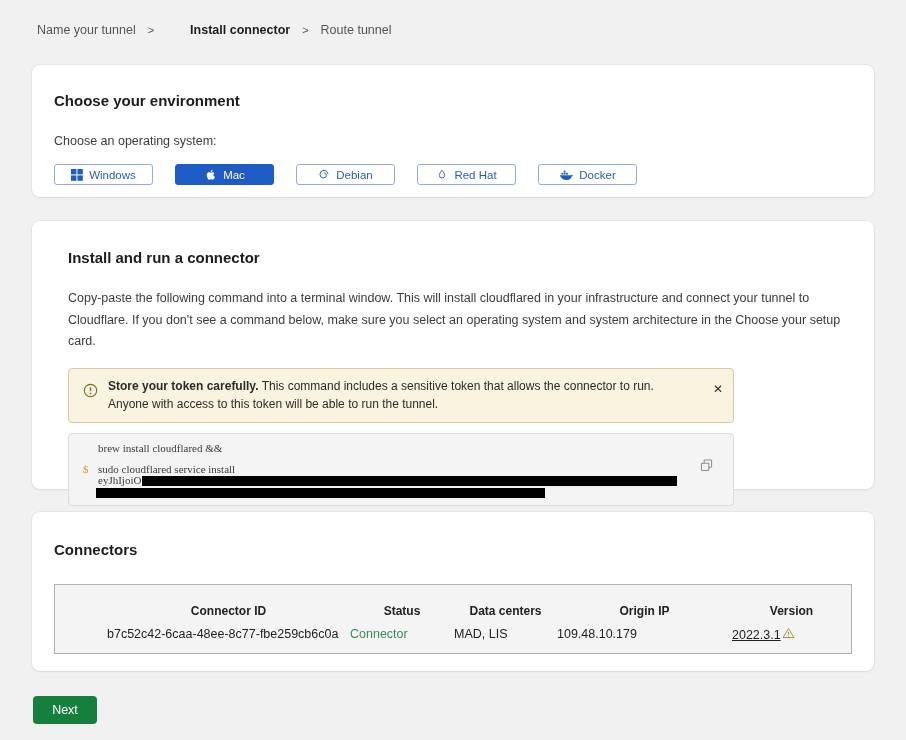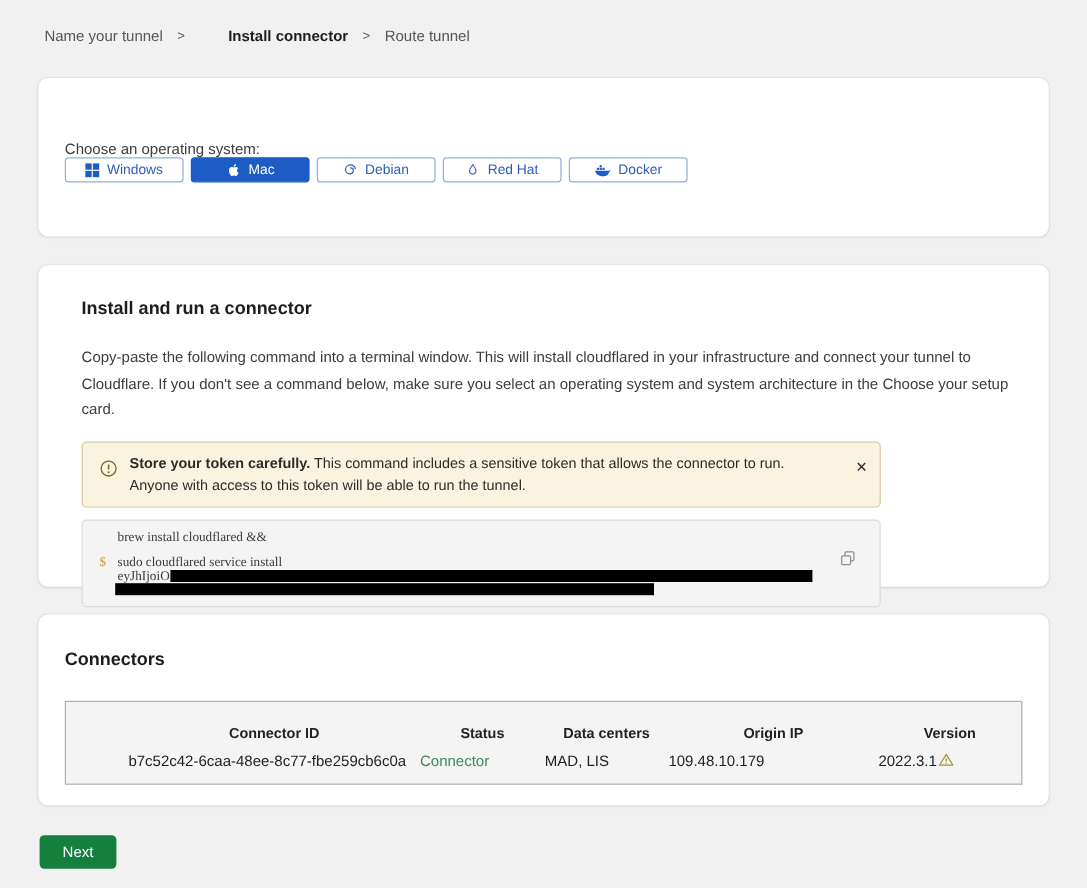--- a/index.html
+++ b/index.html
@@ -30,21 +30,21 @@
     background: #ffffff;
     border-radius: 8px;
     box-shadow: 0 0 0 1px rgba(0,0,0,0.04), 0 1px 3px rgba(0,0,0,0.06);
   }
   .card-env  { margin-top: 28px; height: 132px; padding: 27px 22px 0 22px; }
   .card-inst { margin-top: 24px; height: 268px; padding: 28px 22px 0 36px; }
   .card-conn { margin-top: 23px; height: 159px; padding: 29px 40px 0 22px; }
   .card-title { font-size: 15px; font-weight: bold; color: #1d1d1d; }
 
   .os-label { font-size: 12.5px; color: #3c3c3c; margin-top: 25px; }
-  .os-row { display: flex; gap: 6px; margin-top: 0; }
+  .os-row { display: flex; gap: 22px; margin-top: 16px; }
   .os-btn {
     width: 99px; height: 21px;
     display: flex; align-items: center; justify-content: center; gap: 6px;
     background: #fff;
     border: 1px solid #94add9;
     border-radius: 3px;
     color: #2d5cb8;
     font-family: "Liberation Sans", sans-serif;
     font-size: 11.5px;
     cursor: pointer;
@@ -121,21 +121,21 @@
     padding: 19px 0 0 52px;
   }
   .t-row {
     display: grid;
     grid-template-columns: 243px 104px 103px 175px 1fr;
   }
   .t-head span { font-size: 12px; font-weight: bold; color: #222; text-align: center; }
   .t-vals { margin-top: 9px; }
   .t-vals span { font-size: 12.5px; color: #222; }
   .status-connected { color: #3d8b5f !important; }
-  .version-cell { display: flex; align-items: flex-start; gap: 1px; }
+  .version-cell { display: flex; align-items: flex-end; gap: 1px; text-decoration: underline; }
 
   
   .next-btn {
     margin: 25px 0 0 33px;
     width: 64px; height: 28px;
     background: #15803d;
     color: #fff;
     border: none; border-radius: 4px;
     font-family: "Liberation Sans", sans-serif;
     font-size: 12.5px;
@@ -150,20 +150,21 @@
 <nav class="breadcrumb">
   <span class="crumb">Name your tunnel</span>
   <span class="sep">&gt;</span>
   <span class="crumb active">Install connector</span>
   <span class="sep">&gt;</span>
   <span class="crumb">Route tunnel</span>
 </nav>
 
 
 <section class="card card-env">
+  <h2 class="card-title">Choose your environment</h2>
   <div class="os-label">Choose an operating system:</div>
   <div class="os-row">
 
     <button class="os-btn">
       <span class="os-icon">
         <svg width="12" height="12" viewBox="0 0 12 12">
             <rect x="0" y="0" width="5.4" height="5.4" fill="#1e5cc5"></rect>
             <rect x="6.4" y="0" width="5.4" height="5.4" fill="#1e5cc5"></rect>
             <rect x="0" y="6.4" width="5.4" height="5.4" fill="#1e5cc5"></rect>
             <rect x="6.4" y="6.4" width="5.4" height="5.4" fill="#1e5cc5"></rect>

